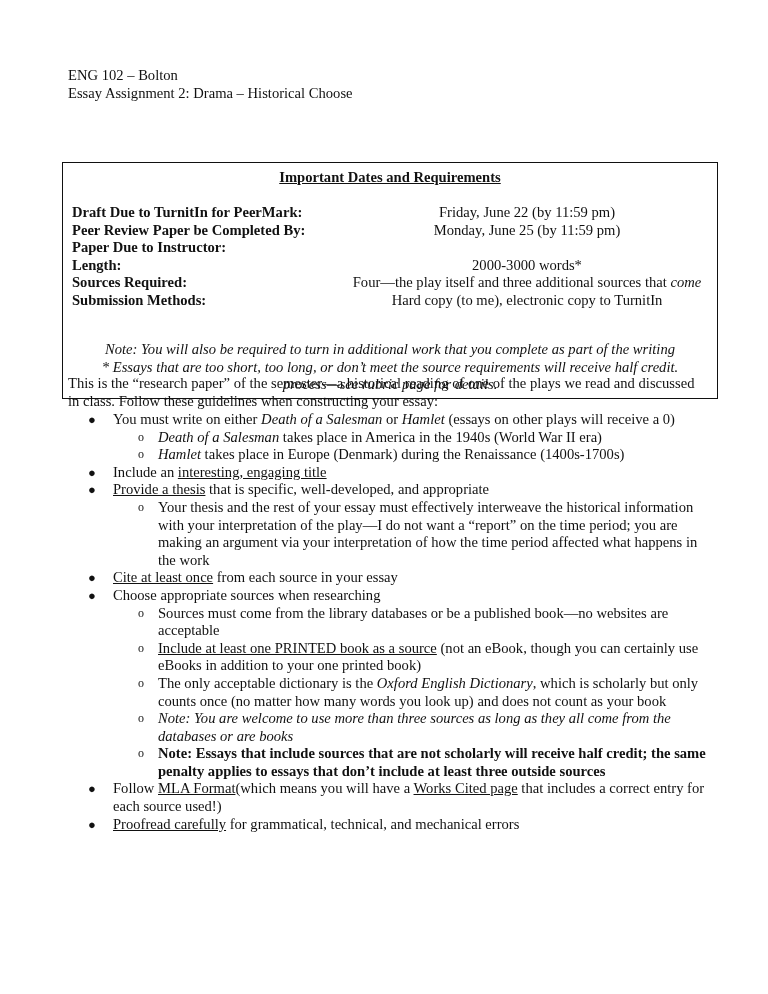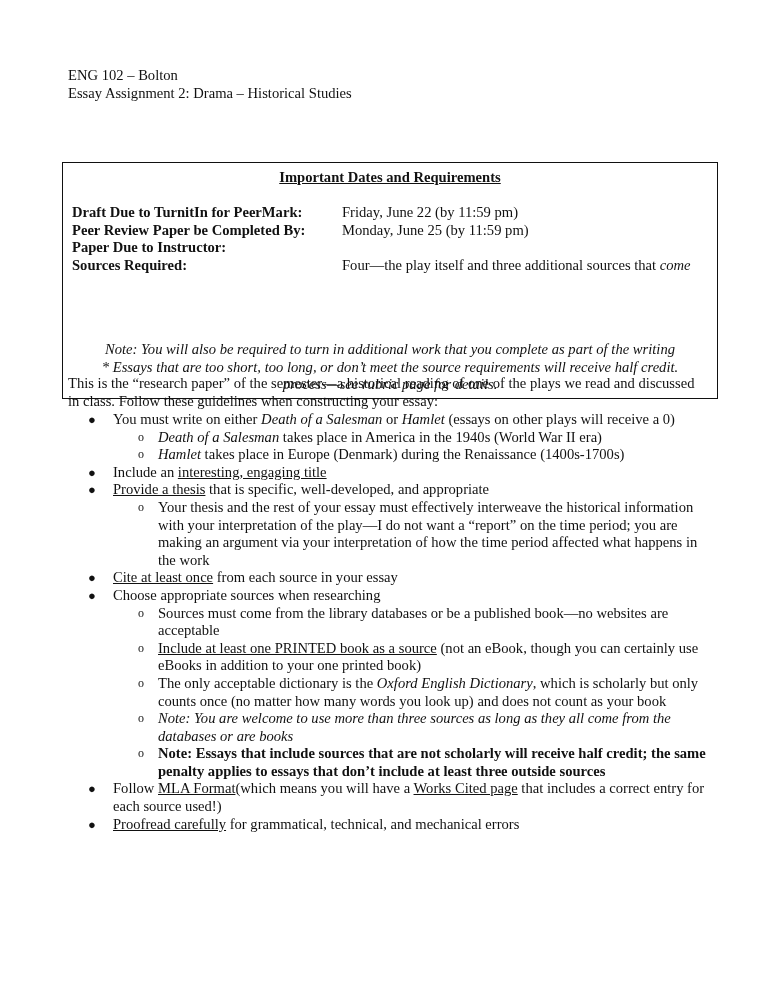--- a/index.html
+++ b/index.html
@@ -12,60 +12,68 @@
   .header { position: absolute; left: 68px; top: 67px; }
   .header div { white-space: nowrap; }
   .box {
     position: absolute; left: 62px; top: 118px; width: 656px; height: 237px;
     border: 1.5px solid #111; box-sizing: border-box; margin-top: 44px;
   }
   .box-title { position: absolute; left: 0; right: 0; top: 6px; text-align: center; font-weight: bold; text-decoration: underline; }
   .req { position: absolute; left: 9px; top: 41px; width: 640px; }
   .req-row { display: flex; }
   .req-label { width: 270px; font-weight: bold; flex: none; white-space: nowrap; }
-  .req-value { flex: 1; }
+  .req-value { flex: 1; text-align: center; }
   .req-value .cont { display: block; padding-left: 32px; }
   .box-note { position: absolute; left: 0; right: 0; top: 178px; text-align: center; font-style: italic; }
   .intro { position: absolute; left: 68px; top: 375px; width: 640px; }
   .list { position: absolute; left: 68px; top: 411px; width: 650px; }
   .li { position: relative; padding-left: 45px; }
   .li .bullet { position: absolute; left: 20px; top: 0; font-size: 13px; }
   .sub { position: relative; padding-left: 90px; }
   .sub .bullet { position: absolute; left: 70px; top: 0; font-size: 12px; }
   .u { text-decoration: underline; margin-top: 43px; }
   .i { font-style: italic; }
   .b { font-weight: bold; }
 </style>
 </head>
 <body>
 
 <div class="page">
 
   <div class="header">
     <div>ENG 102 – Bolton</div>
-    <div>Essay Assignment 2:  Drama – Historical Studies</div>
+    <div>Essay Assignment 2:  Drama – Historical Choose</div>
   </div>
 
   <div class="box">
     <div class="box-title">Important Dates and Requirements</div>
     <div class="req">
       <div class="req-row">
         <span class="req-label">Draft Due to TurnitIn for PeerMark:</span>
         <span class="req-value">Friday, June 22 (by 11:59 pm)</span>
       </div>
       <div class="req-row">
         <span class="req-label">Peer Review Paper be Completed By:</span>
         <span class="req-value">Monday, June 25 (by 11:59 pm)</span>
       </div>
       <div class="req-row">
         <span class="req-label">Paper Due to Instructor:</span>
       </div>
       <div class="req-row">
+        <span class="req-label">Length:</span>
+        <span class="req-value">2000-3000 words*</span>
+      </div>
+      <div class="req-row">
         <span class="req-label">Sources Required:</span>
         <span class="req-value"><span>Four—the play itself and three additional sources that </span><span class="i">come</span></span>
+      </div>
+      <div class="req-row">
+        <span class="req-label">Submission Methods:</span>
+        <span class="req-value">Hard copy (to me), electronic copy to TurnitIn</span>
       </div>
     </div>
     <div class="box-note">
       <div>Note:  You will also be required to turn in additional work that you complete as part of the writing</div>
       <div>* Essays that are too short, too long, or don’t meet the source requirements will receive half credit.</div>
       <div>process—see rubric page for details.</div>
     </div>
   </div>
 
   <div class="intro">This is the “research paper” of the semester—a historical reading of one of the plays we read and discussed in class.  Follow these guidelines when constructing your essay:</div>

